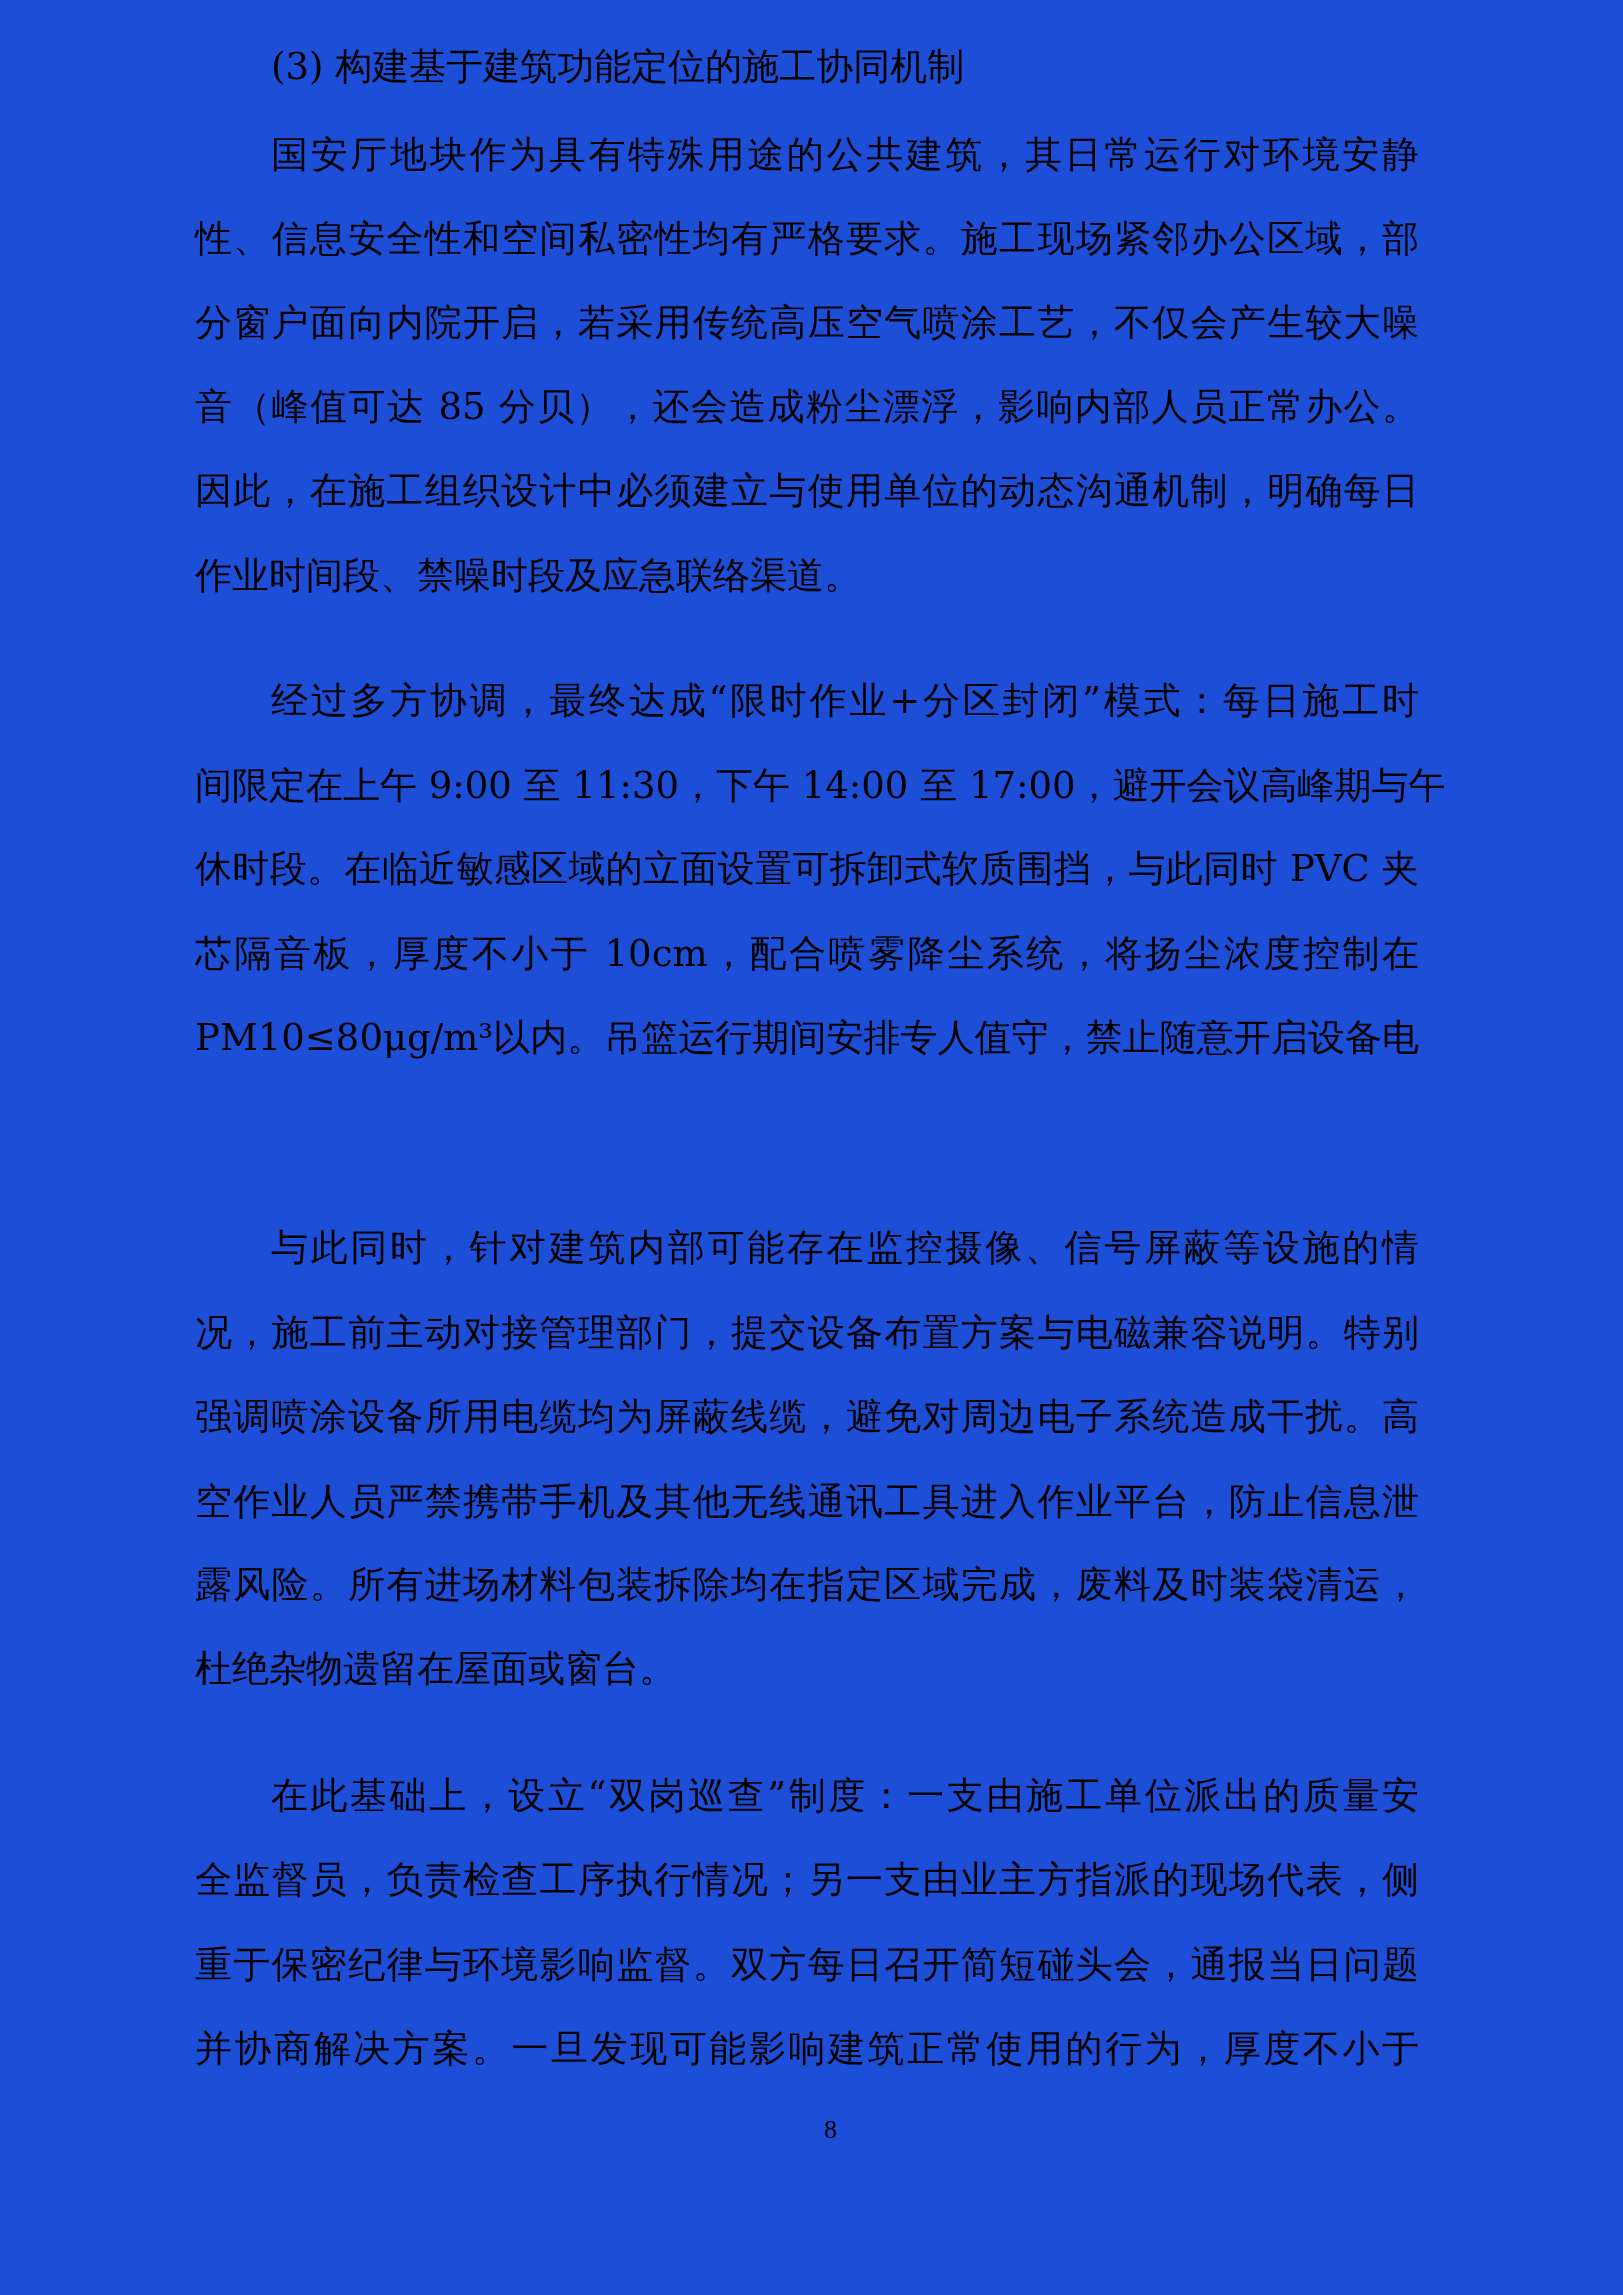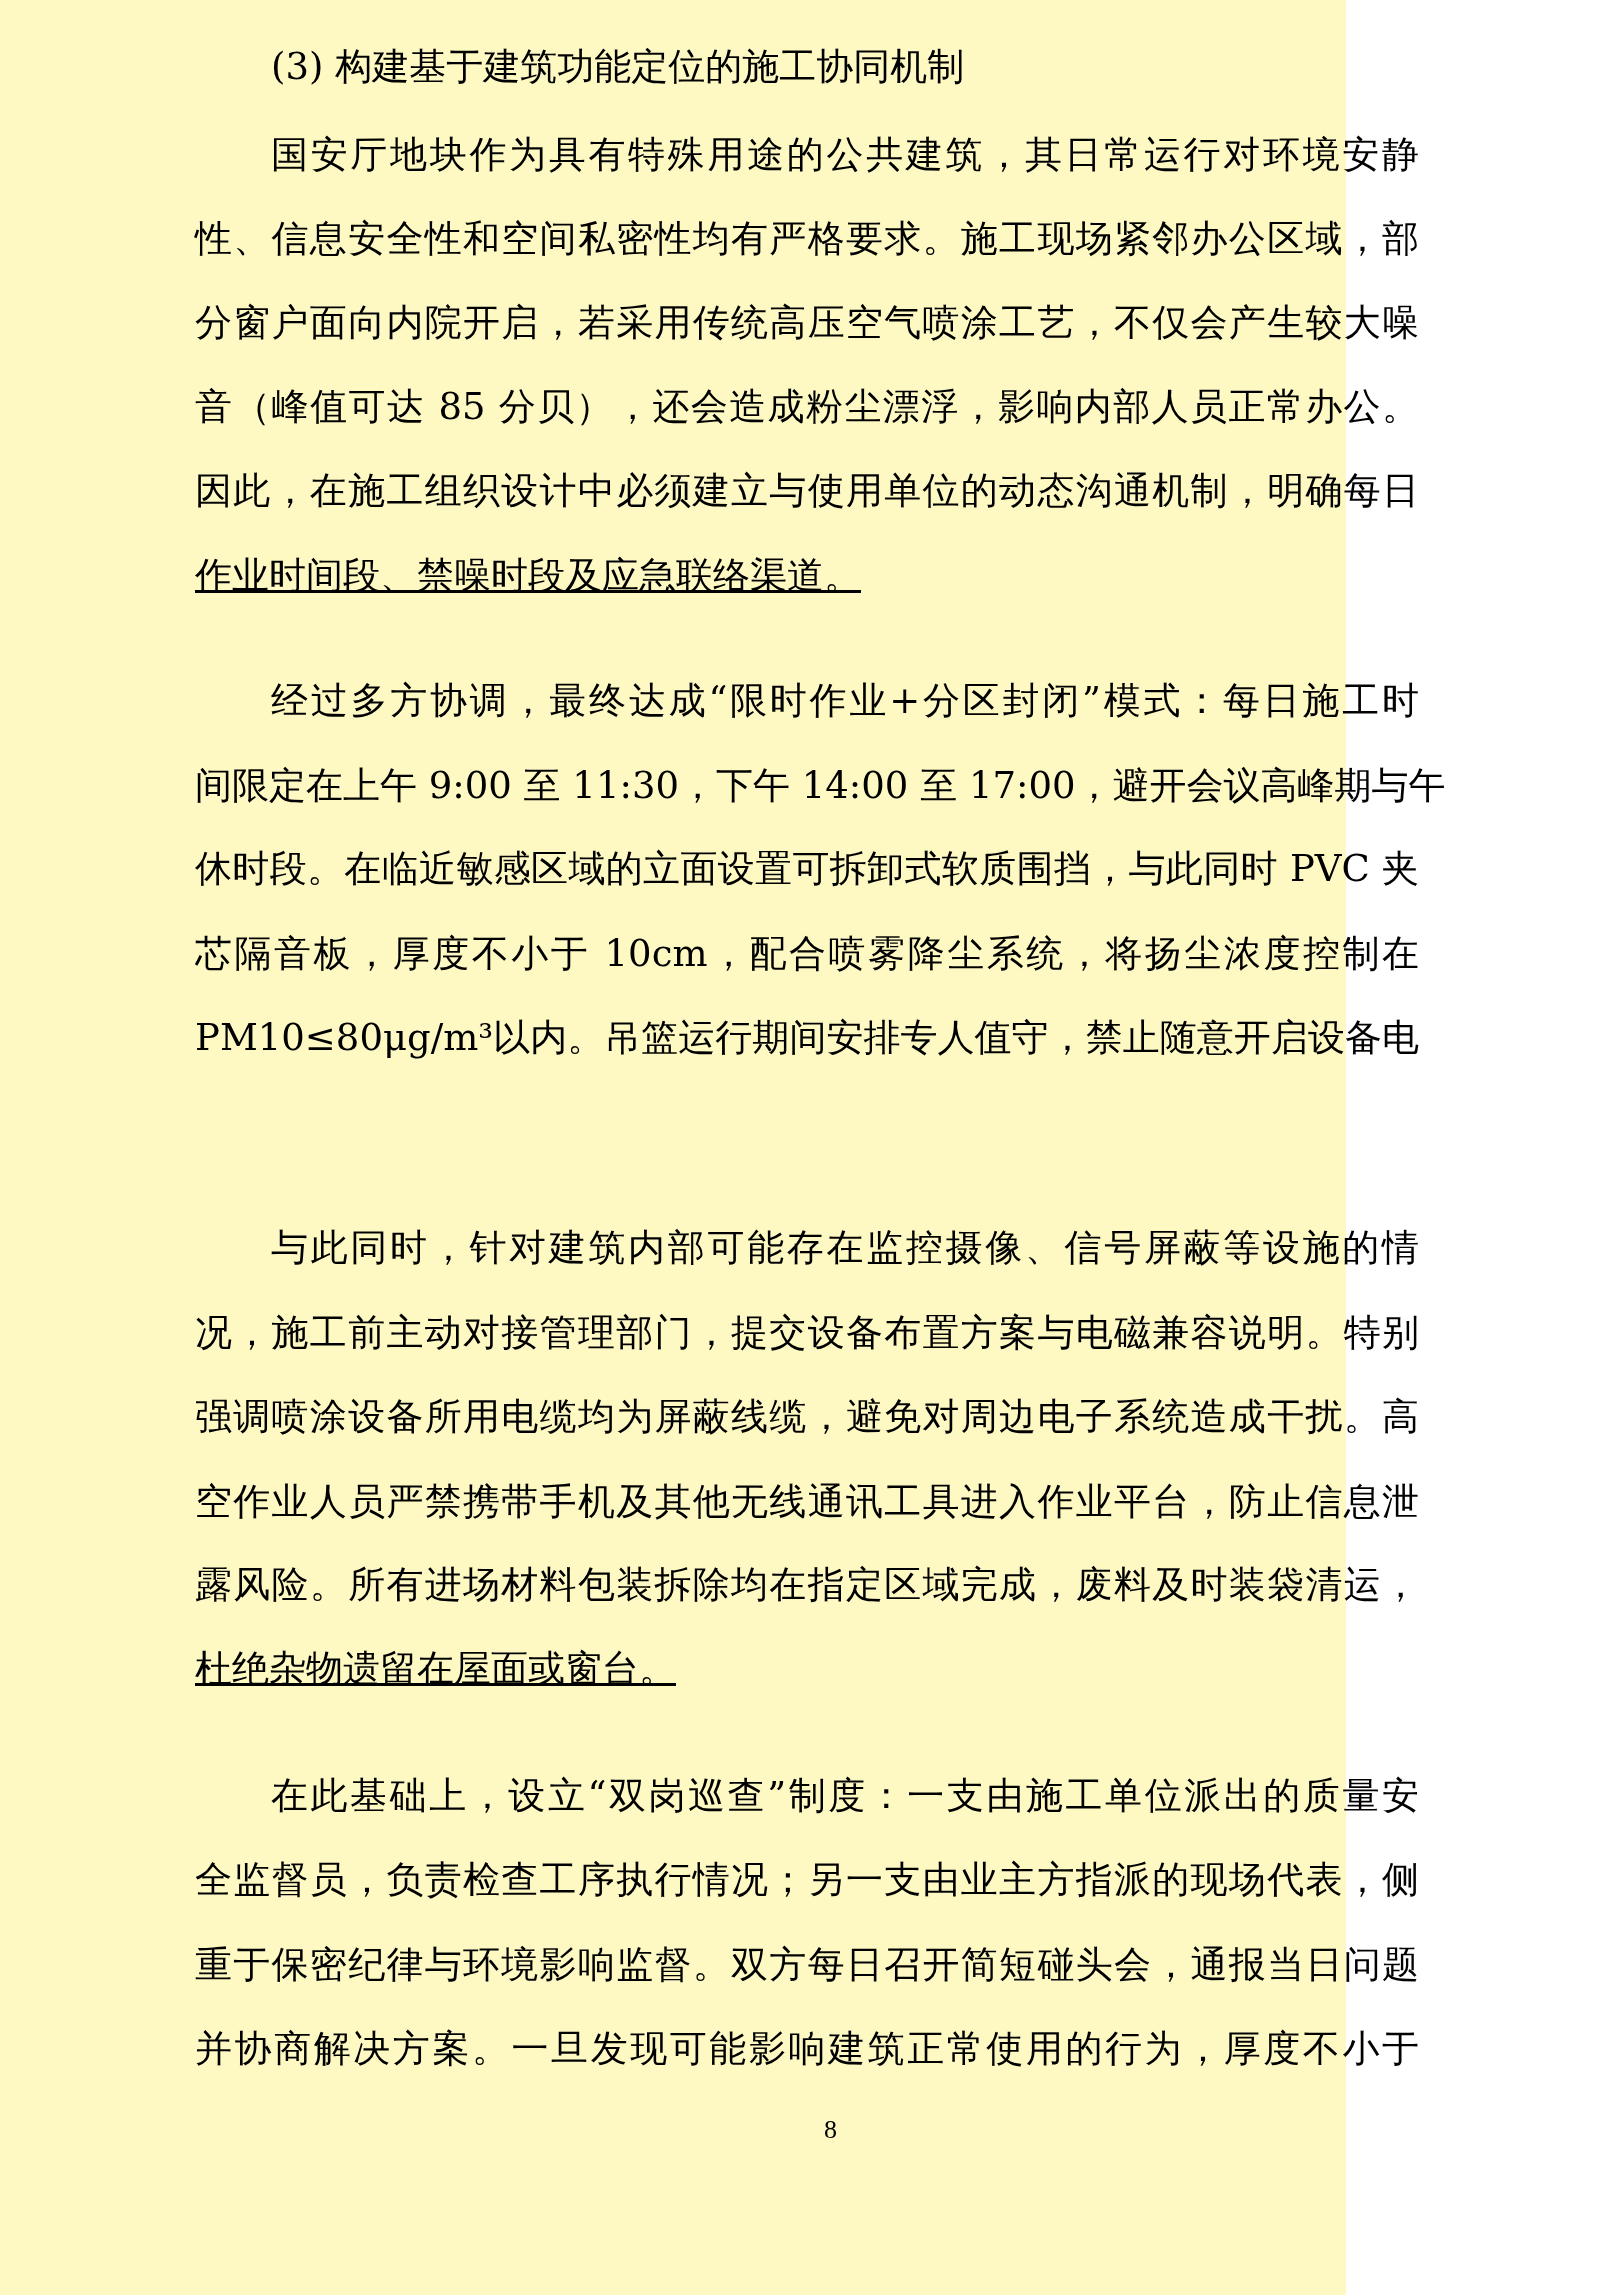--- a/index.html
+++ b/index.html
@@ -1,22 +1,22 @@
 <!DOCTYPE html>
 <html style="font-size:10.5px"><head>
 <meta charset="utf-8">
 <style>
   html, body { margin: 0; padding: 0; background: #ffffff; }
   body { width: 1623px; height: 2295px; position: relative; overflow: hidden;
          font-family: "DejaVu Serif", "Liberation Serif", serif; color: #000; }
-  .page { position: absolute; left: 0; top: 0; width: 1346px; height: 2295px; background: #fef9c3; }
+  .page { position: absolute; left: 0; top: 0; width: 1623px; height: 2295px; background: #1d4ed8; }
   .line { position: absolute; left: 195px; width: 1224px; height: 47px; line-height: 47px;
           font-size: 37px; white-space: nowrap; text-align: justify; text-align-last: justify; }
   .line.indent { left: 271px; width: 1148px; }
-  .line.last { text-align-last: left; text-decoration: underline; }
+  .line.last { text-align-last: left; }
   .line.heading { left: 271px; width: auto; text-align-last: left; }
   .page-number { position: absolute; left: 824px; top: 2115px; font-size: 26px;
                  font-family: "Liberation Serif", serif; line-height: 29px; }
 </style>
 </head>
 <body>
 
 <div class="page">
 
   <div class="line heading" style="top:43px">(3) 构建基于建筑功能定位的施工协同机制</div>

